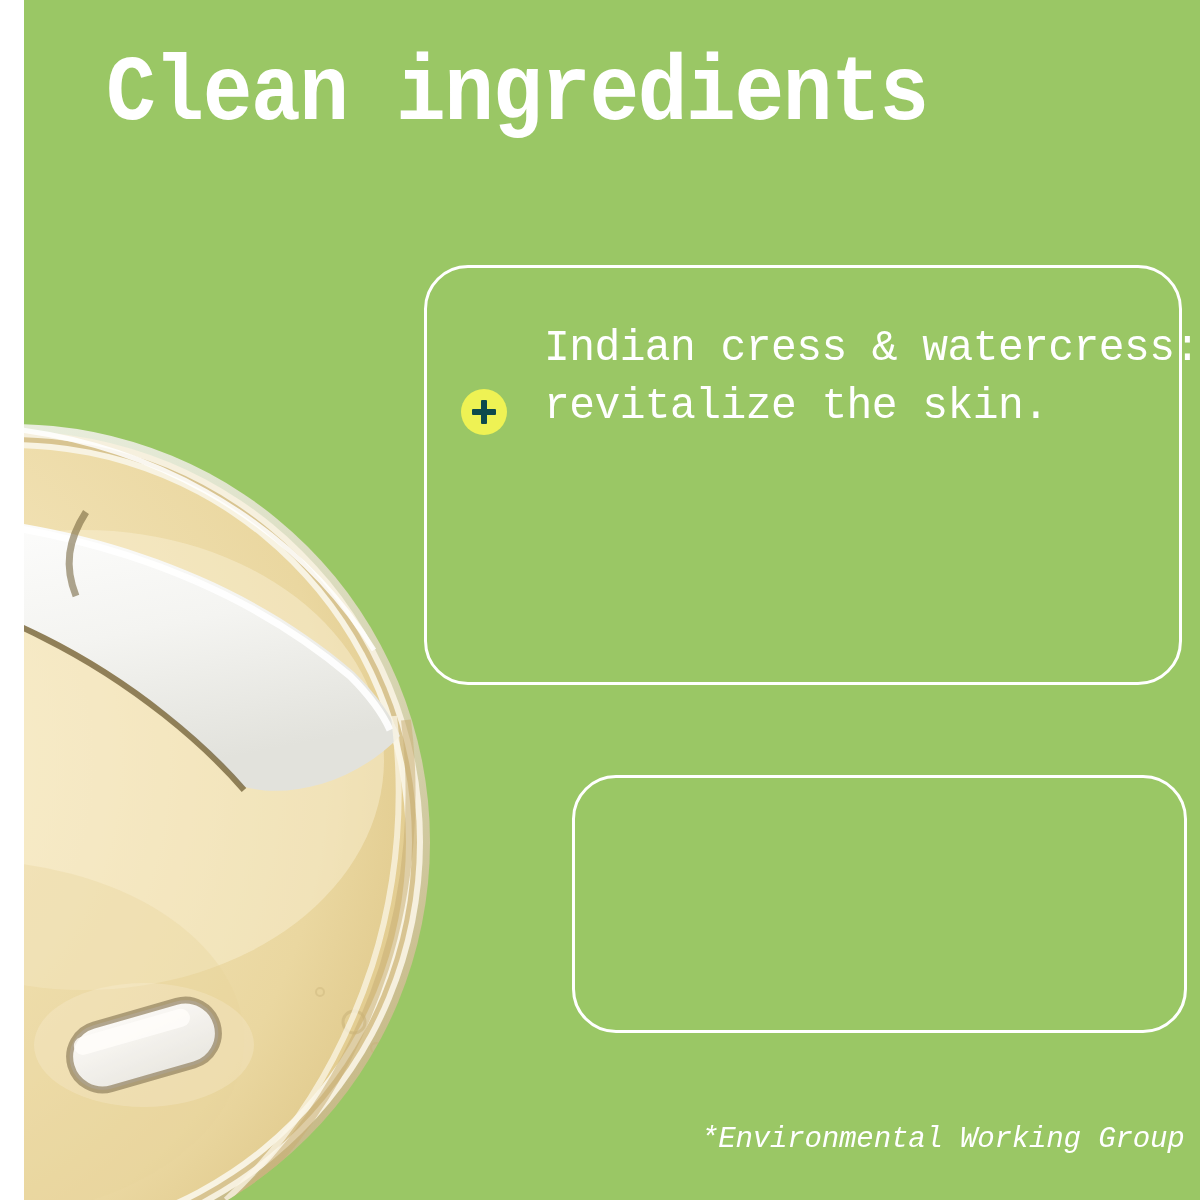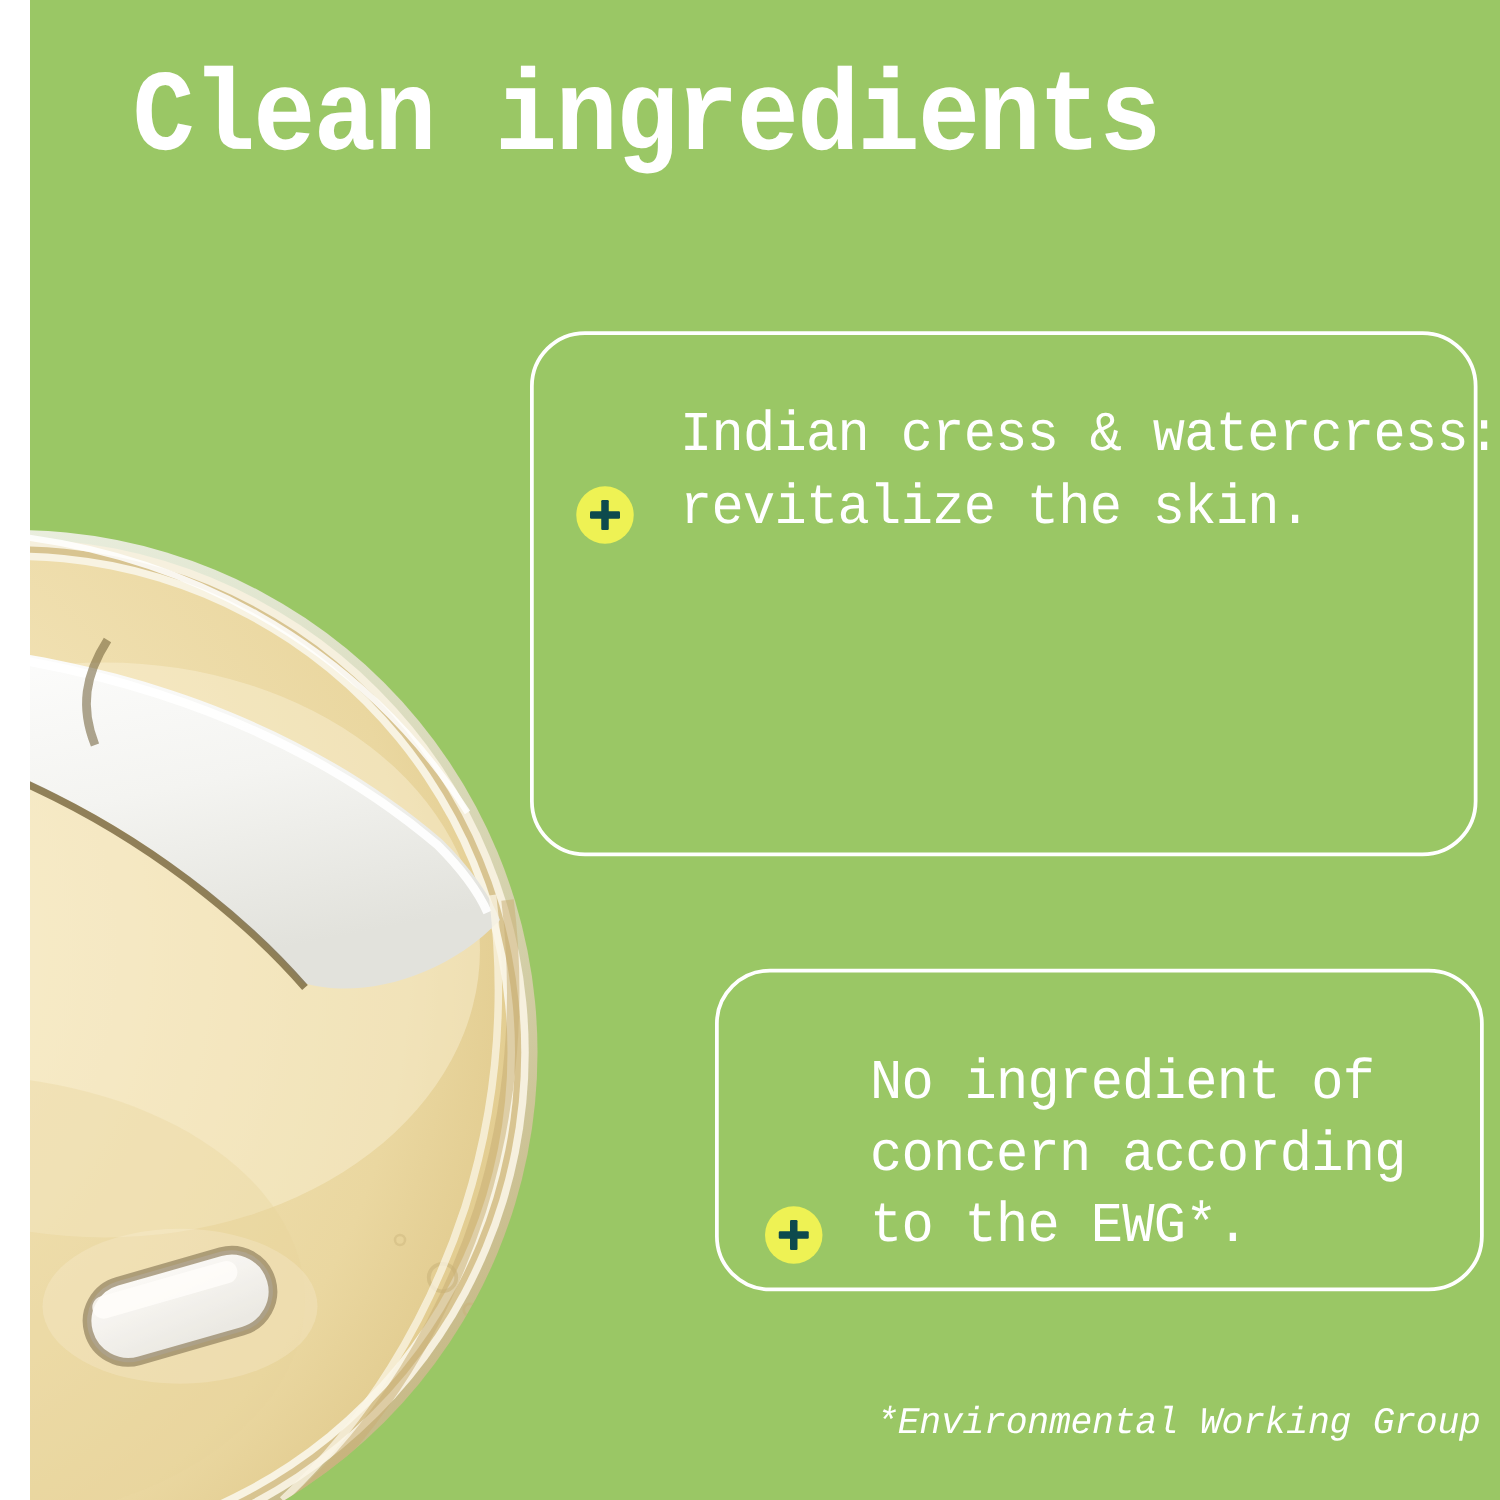--- a/index.html
+++ b/index.html
@@ -222,24 +222,16 @@
     <span class="plus-badge"></span>
     <span class="bullet-text">
       <span class="ln">Indian cress &amp; watercress:</span>
       <span class="ln">revitalize the skin.</span>
     </span>
   </div>
 
 
   <div id="card-ewg" class="card"></div>
 
-  <div id="bullet-ewg" class="bullet-row">
-    <span class="plus-badge"></span>
-    <span class="bullet-text">
-      <span class="ln">No ingredient of</span>
-      <span class="ln">concern according</span>
-      <span class="ln">to the EWG*.</span>
-    </span>
-  </div>
 
   <div id="footnote">*Environmental Working Group</div>
 
 </div>
 
 </body></html>

